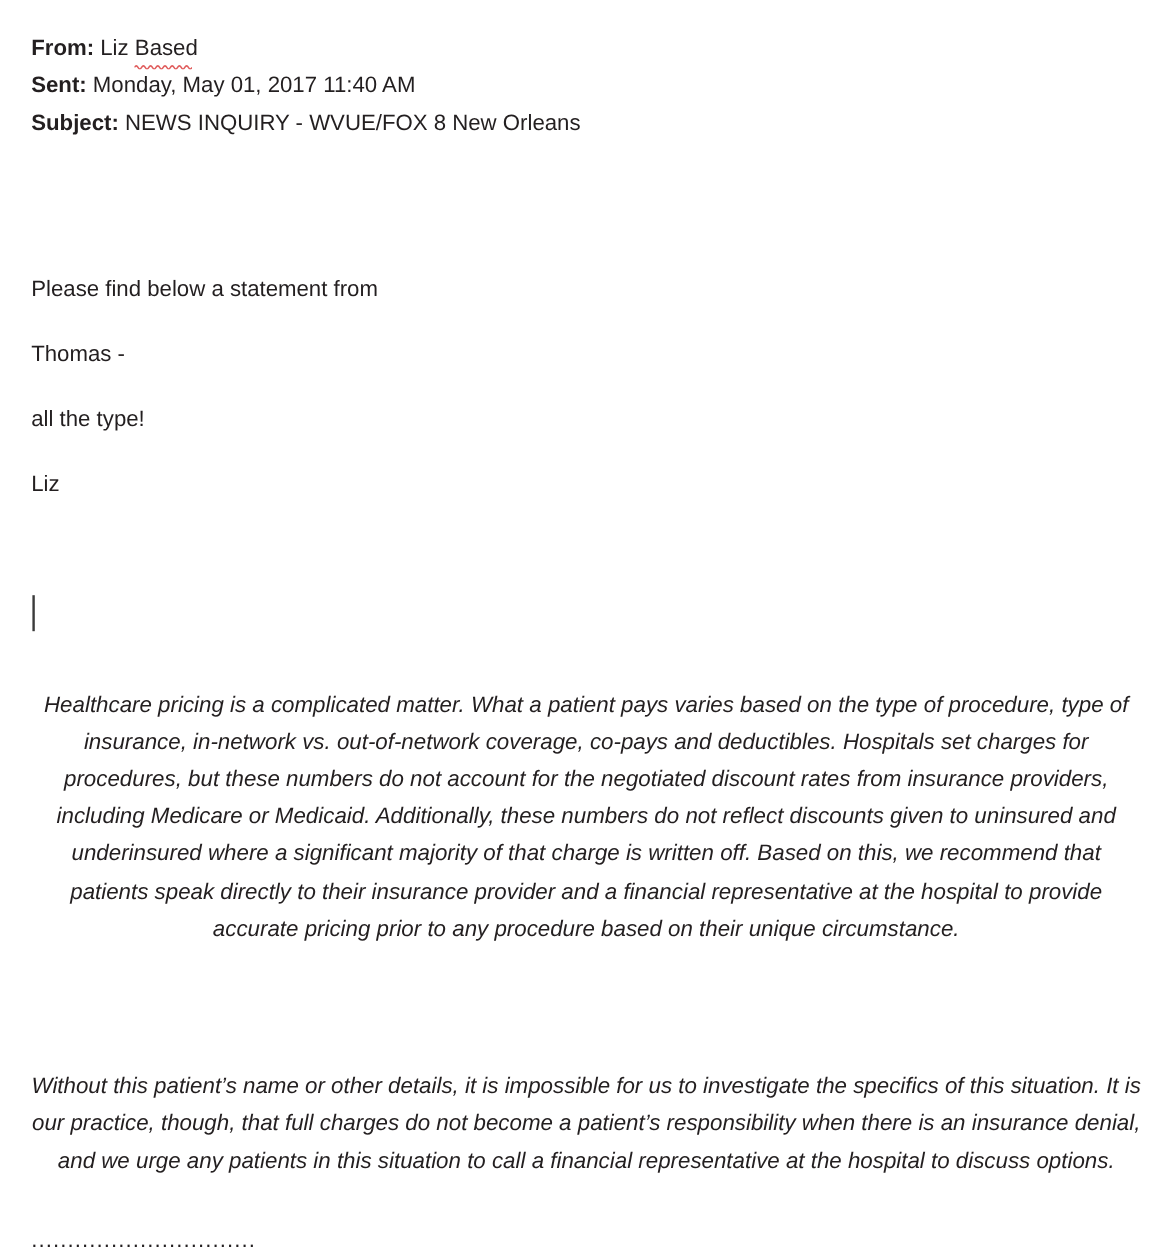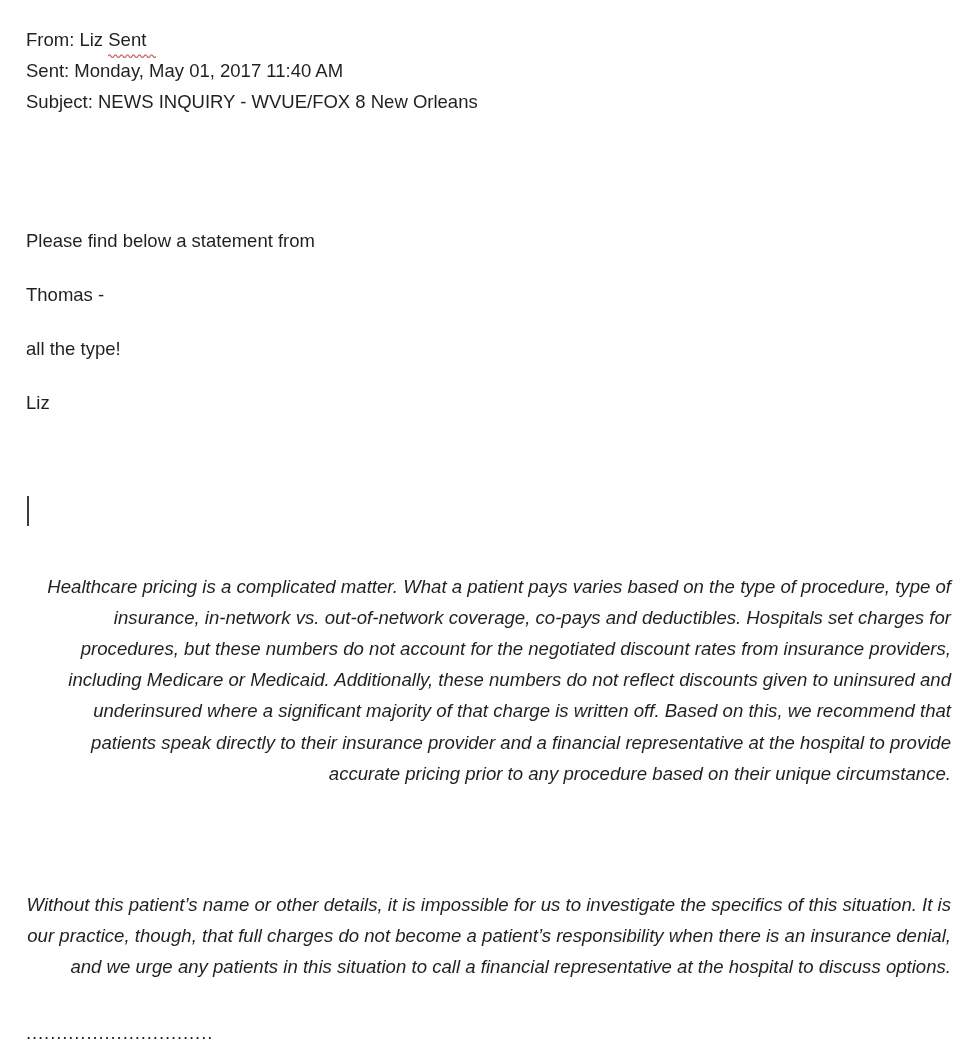--- a/index.html
+++ b/index.html
@@ -31,21 +31,21 @@
     top: 24px;
     width: 900px;
   }
   .hdr-line {
     font-size: 18.5px;
     line-height: 31px;
     white-space: nowrap;
     color: #231f20;
   }
   .hdr-label {
-    font-weight: normal;
+    font-weight: bold;
   }
   .hdr-value {
     font-weight: normal;
   }
   
   .misspelled {
     position: relative;
     display: inline-block;
   }
   .misspelled .squiggle {
@@ -84,21 +84,21 @@
 
   
   .stmt {
     position: absolute;
     left: 26px;
     width: 925px;
     font-size: 18.6px;
     font-style: italic;
     line-height: 31.2px;
     color: #231f20;
-    text-align: right;
+    text-align: center;
   }
   #stmt-1 { top: 552px; }
   #stmt-2 { top: 870px; }
 
   
   .dotted-divider {
     position: absolute;
     left: 26px;
     top: 1022px;
     font-size: 18.5px;
@@ -109,21 +109,21 @@
   }
 </style>
 </head>
 <body>
 
 <div class="page">
 
   <div class="hdr-block">
 
     <div class="hdr-line">
-      <span class="hdr-label">From:</span><span>&nbsp;</span><span class="hdr-value">Liz </span><span class="misspelled"><span>Sent</span><svg class="squiggle" viewBox="0 0 48 5" preserveAspectRatio="none" xmlns="http://www.w3.org/2000/svg">
+      <span class="hdr-label">From:</span><span>&nbsp;</span><span class="hdr-value">Liz </span><span class="misspelled"><span>Based</span><svg class="squiggle" viewBox="0 0 48 5" preserveAspectRatio="none" xmlns="http://www.w3.org/2000/svg">
             <path d="M0 3.2 Q1.5 0.6 3 3.2 T6 3.2 T9 3.2 T12 3.2 T15 3.2 T18 3.2 T21 3.2 T24 3.2 T27 3.2 T30 3.2 T33 3.2 T36 3.2 T39 3.2 T42 3.2 T45 3.2 T48 3.2" fill="none" stroke="#e05c5c" stroke-width="1.3"></path>
           </svg></span>
     </div>
 
     <div class="hdr-line">
       <span class="hdr-label">Sent:</span><span>&nbsp;</span><span class="hdr-value">Monday, May 01, 2017 11:40 AM</span>
     </div>
 
 
     <div class="hdr-line">

